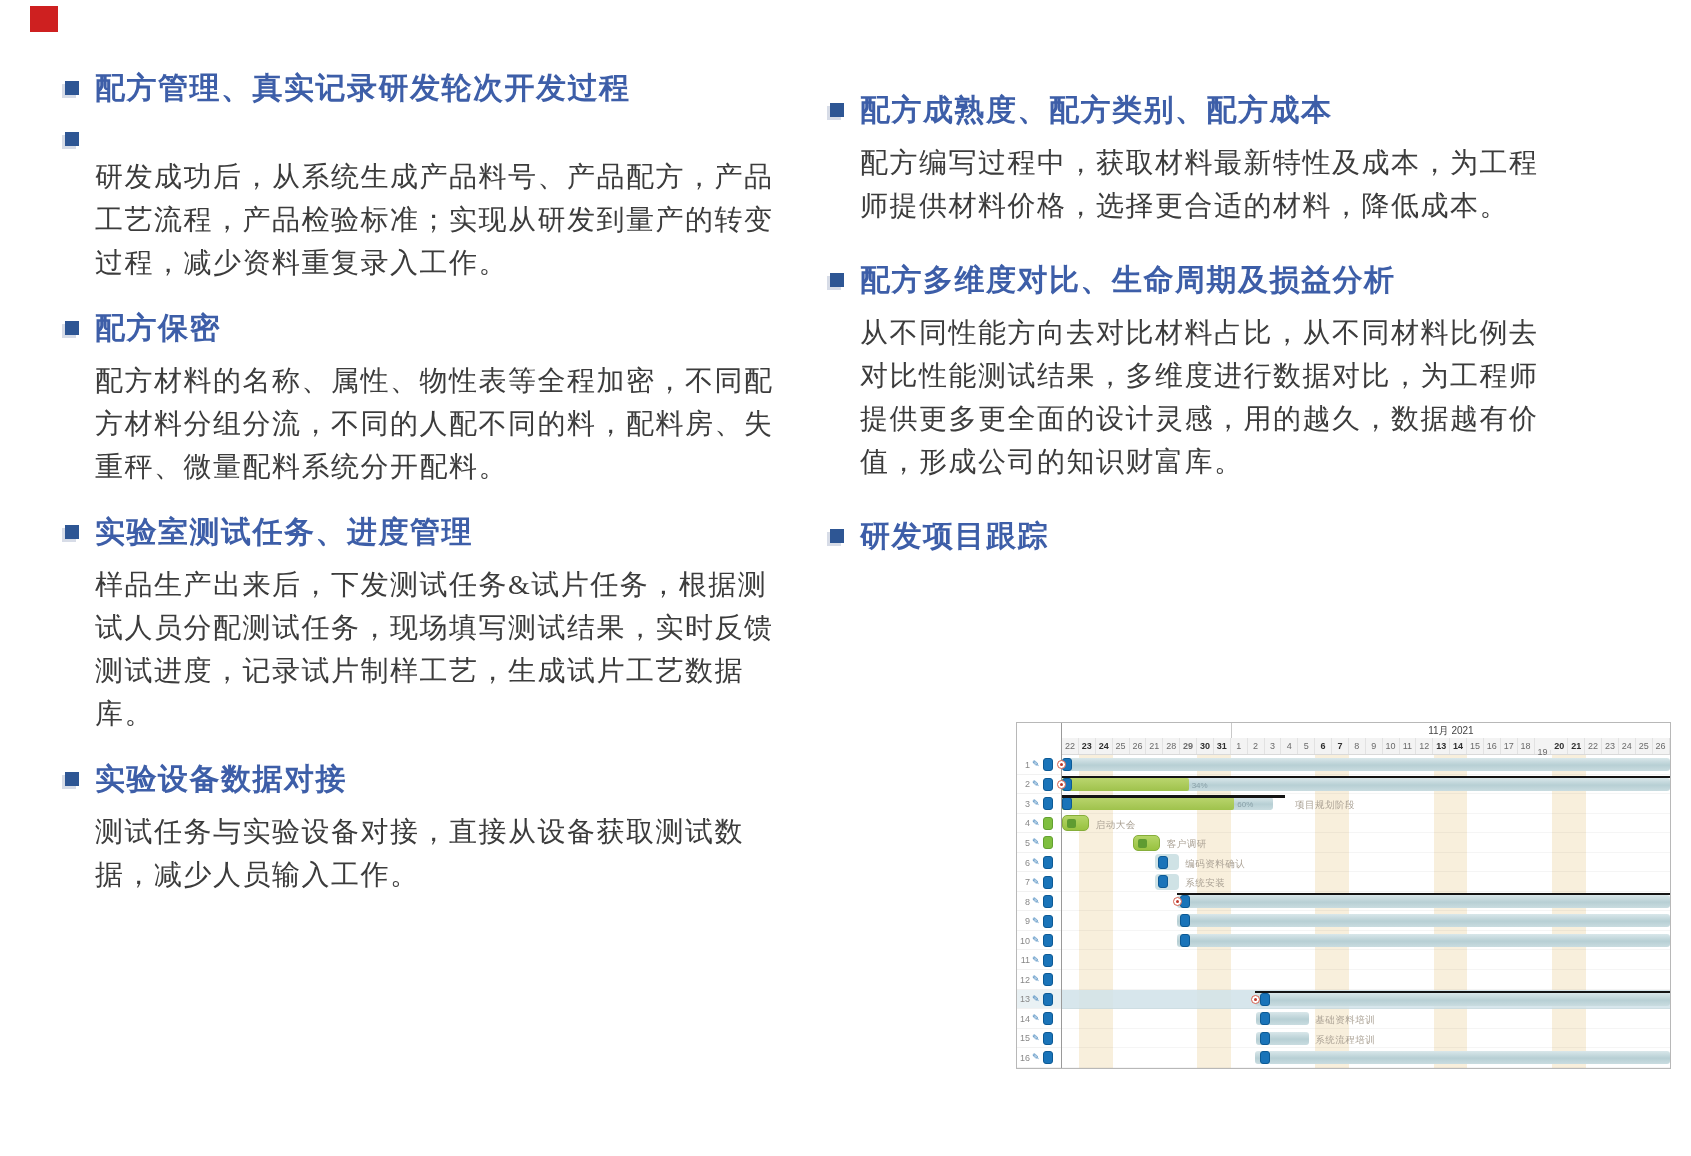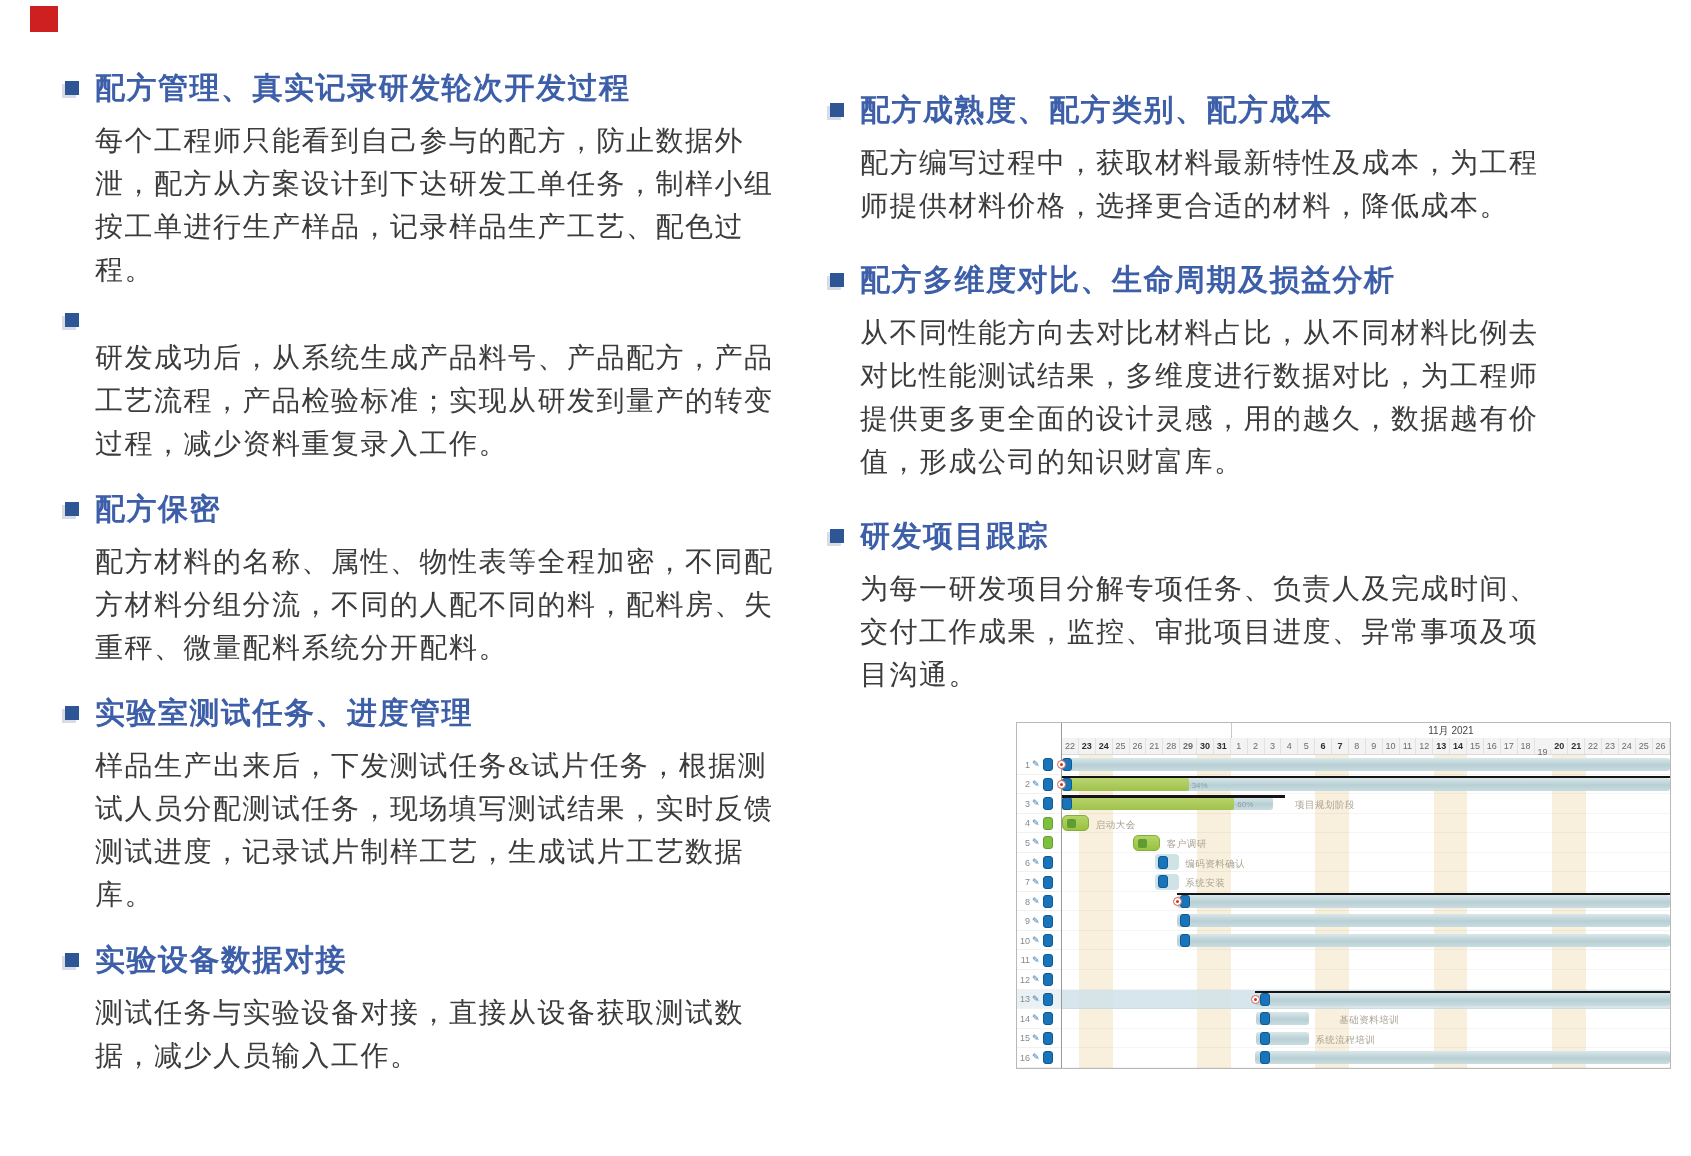--- a/index.html
+++ b/index.html
@@ -66,24 +66,20 @@
 <body>
 
 <div class="corner-mark" style="background: rgb(206, 32, 32);"></div>
 
 <div class="col col-left">
   <div class="section">
     <div class="sec-head">
         <span class="bullet"></span>
       <span class="sec-title">配方管理、真实记录研发轮次开发过程</span>
       </div>
-    <div class="sec-body">每个工程师只能看到自己参与的配方，防止数据外
-泄，配方从方案设计到下达研发工单任务，制样小组
-按工单进行生产样品，记录样品生产工艺、配色过
-程。</div>
   </div>
   <div class="section">
     <div class="sec-head">
         <span class="bullet"></span>
       </div>
     <div class="sec-body">研发成功后，从系统生成产品料号、产品配方，产品
 工艺流程，产品检验标准；实现从研发到量产的转变
 过程，减少资料重复录入工作。</div>
   </div>
   <div class="section">
@@ -132,23 +128,20 @@
     <div class="sec-body">从不同性能方向去对比材料占比，从不同材料比例去
 对比性能测试结果，多维度进行数据对比，为工程师
 提供更多更全面的设计灵感，用的越久，数据越有价
 值，形成公司的知识财富库。</div>
   </div>
   <div class="section">
     <div class="sec-head">
         <span class="bullet"></span>
       <span class="sec-title">研发项目跟踪</span>
       </div>
-    <div class="sec-body">为每一研发项目分解专项任务、负责人及完成时间、
-交付工作成果，监控、审批项目进度、异常事项及项
-目沟通。</div>
   </div>
 </div>
 
 <div class="gantt">
   <div class="g-left">
       <div class="gl-head"></div>
       <div class="gl-row">
         <span class="gl-num">1</span>
         <span class="gl-pencil">✎</span>
         <span class="gl-sq blue"></span>
@@ -354,21 +347,21 @@
           <div class="t-bar" style="left: 31.6667%; width: 68.3333%;"></div>
           <div class="t-line" style="left: 31.6667%; width: 68.3333%;"></div>
           <div class="t-sq" style="left: 32.5%;"></div>
           <div class="t-dot" style="left: calc(31.9444% - 5px);">
             <i></i>
           </div>
         </div>
         <div class="g-row">
           <div class="t-bar" style="left: 31.9444%; width: 8.61111%;"></div>
           <div class="t-sq" style="left: 32.5%;"></div>
-          <div class="t-label" style="left: 41.6667%; padding-left: 24px;">基础资料培训</div>
+          <div class="t-label" style="left: 41.6667%;">基础资料培训</div>
         </div>
         <div class="g-row">
           <div class="t-bar" style="left: 31.9444%; width: 8.61111%;"></div>
           <div class="t-sq" style="left: 32.5%;"></div>
           <div class="t-label" style="left: 41.6667%;">系统流程培训</div>
         </div>
         <div class="g-row">
           <div class="t-bar" style="left: 31.6667%; width: 68.3333%;"></div>
           <div class="t-sq" style="left: 32.5%;"></div>
         </div>

